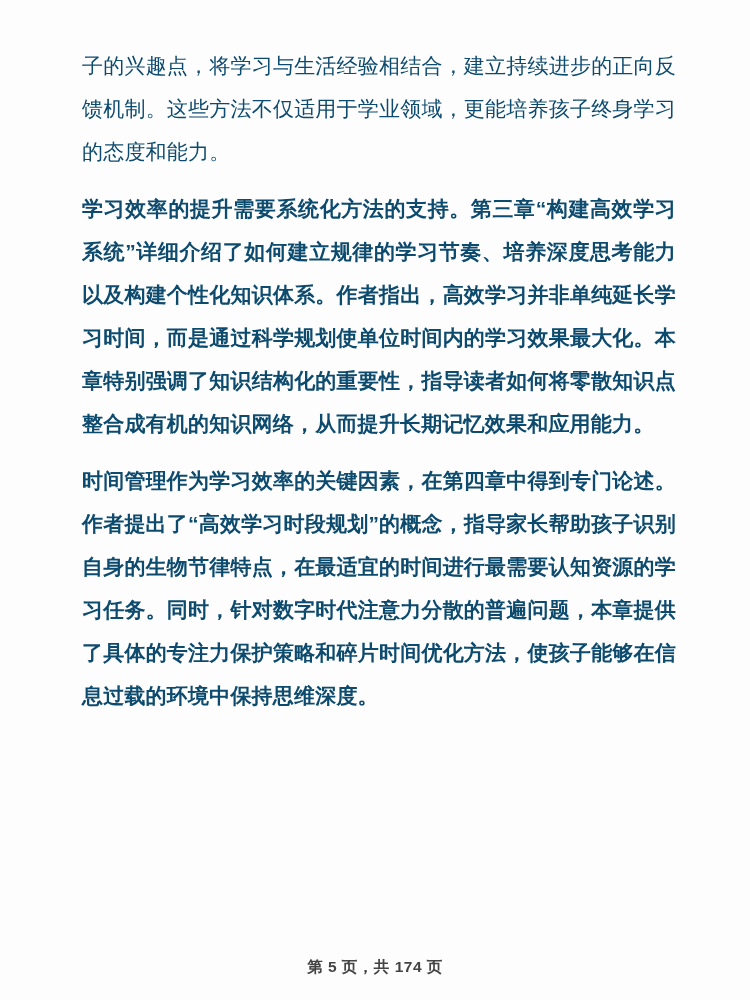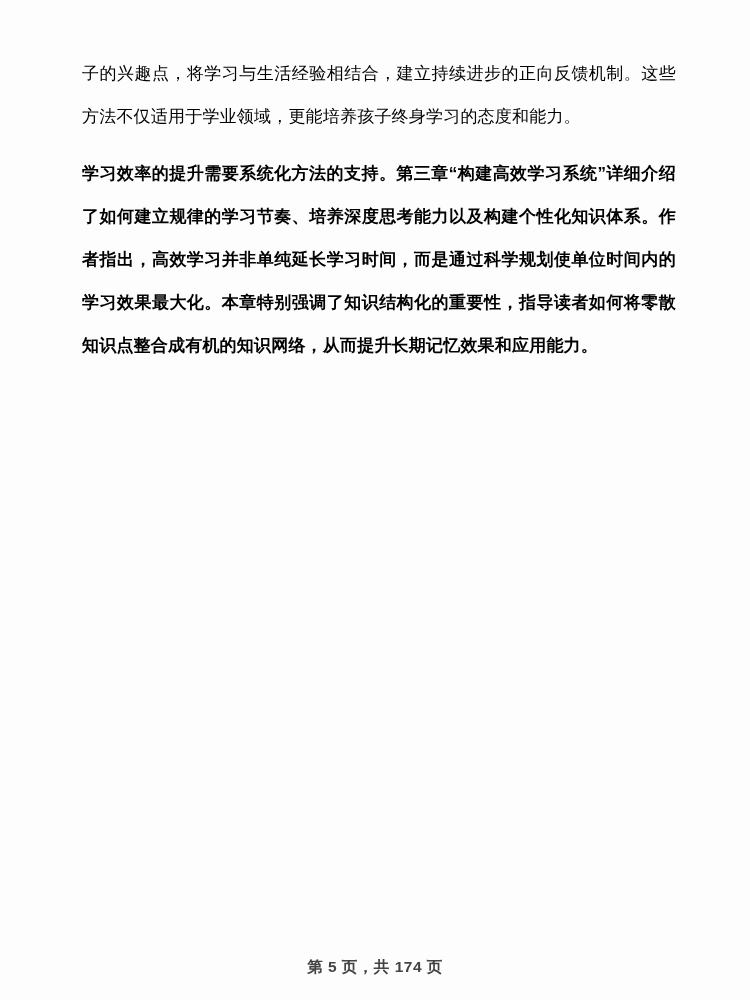--- a/index.html
+++ b/index.html
@@ -19,28 +19,27 @@
     position: absolute;
     top: 0;
     left: 0;
     width: 750px;
     height: 1000px;
     background: #fdfdfd;
     box-sizing: border-box;
     padding: 44px 74px 0 82px;
   }
   .body-text {
-    font-size: 17px;
+    font-size: 21px;
     line-height: 43px;
     letter-spacing: 0.2px;
     text-align: justify;
     text-justify: inter-ideograph;
-    color: #000000;
+    color: #0c4a6e;
     font-weight: 400;
-    margin-top: 8px;
   }
   .para {
     margin: 0 0 14px 0;
     text-indent: 0;
   }
   .para + .para {
     margin-top: 6px;
     font-weight: bold;
   }
   .footer {
@@ -58,17 +57,18 @@
     display: inline-block;
   }
 </style>
 </head>
 <body>
 
 <div class="page">
   <div class="body-text">
     <p class="para">子的兴趣点，将学习与生活经验相结合，建立持续进步的正向反馈机制。这些方法不仅适用于学业领域，更能培养孩子终身学习的态度和能力。</p>
     <p class="para">学习效率的提升需要系统化方法的支持。第三章“构建高效学习系统”详细介绍了如何建立规律的学习节奏、培养深度思考能力以及构建个性化知识体系。作者指出，高效学习并非单纯延长学习时间，而是通过科学规划使单位时间内的学习效果最大化。本章特别强调了知识结构化的重要性，指导读者如何将零散知识点整合成有机的知识网络，从而提升长期记忆效果和应用能力。</p>
+    <p class="para">时间管理作为学习效率的关键因素，在第四章中得到专门论述。作者提出了“高效学习时段规划”的概念，指导家长帮助孩子识别自身的生物节律特点，在最适宜的时间进行最需要认知资源的学习任务。同时，针对数字时代注意力分散的普遍问题，本章提供了具体的专注力保护策略和碎片时间优化方法，使孩子能够在信息过载的环境中保持思维深度。</p>
   </div>
   <div class="footer">
     <span class="footer-inner">第 5 页，共 174 页</span>
   </div>
 </div>
 
 </body></html>

